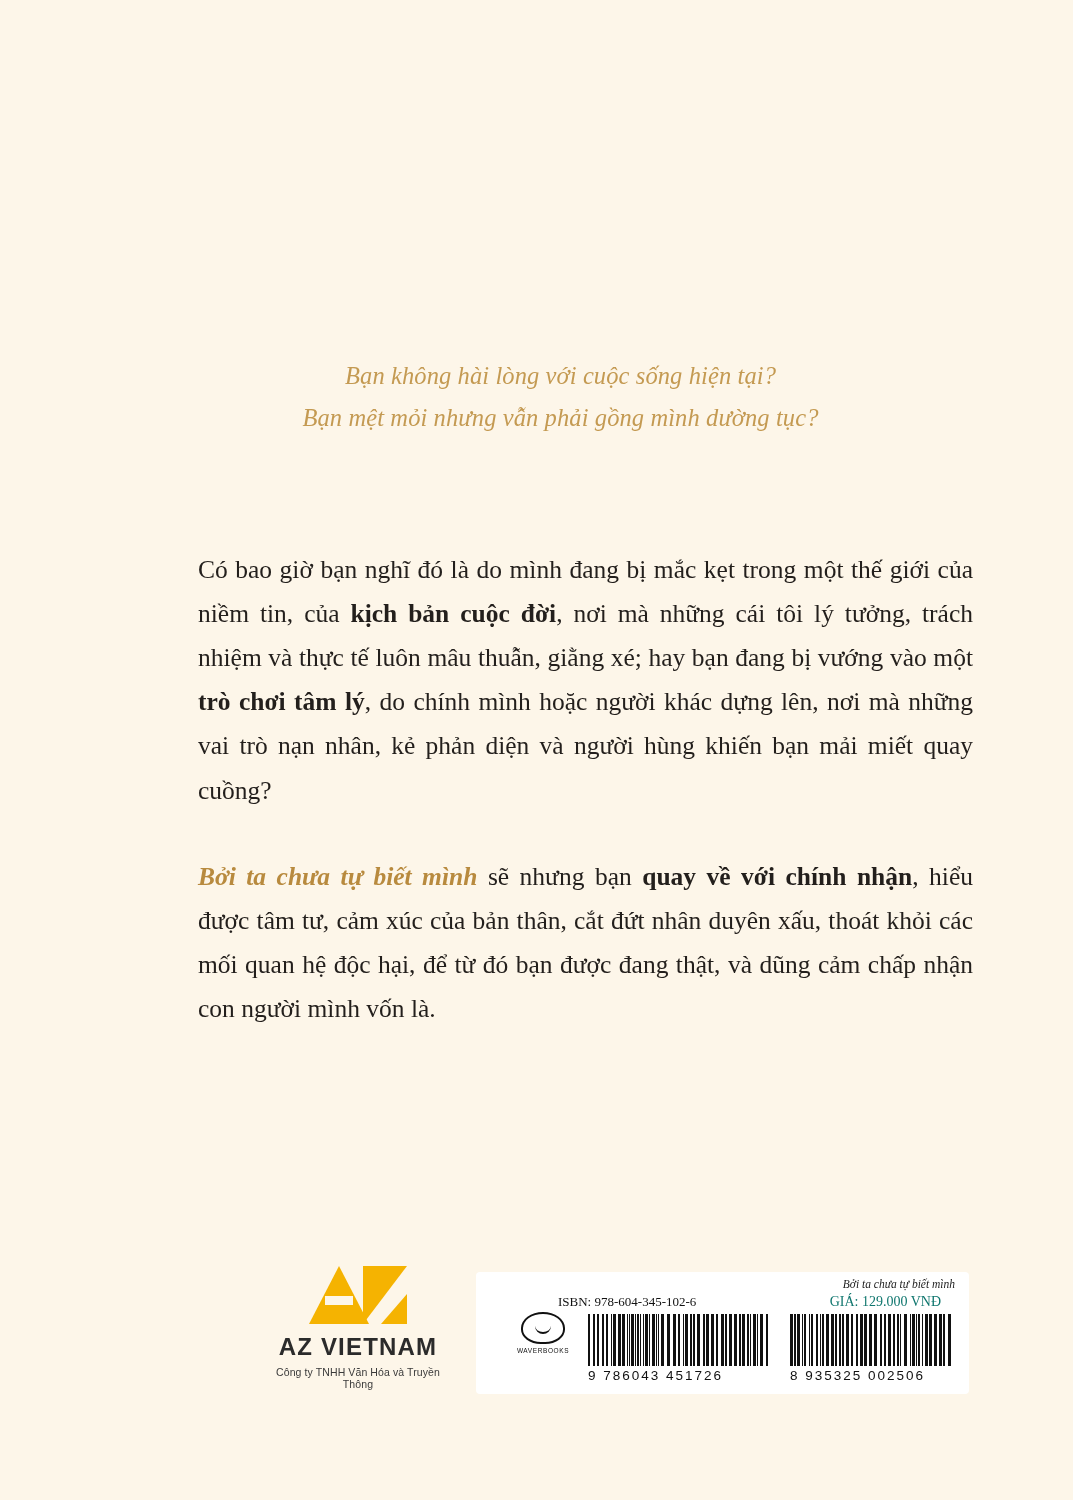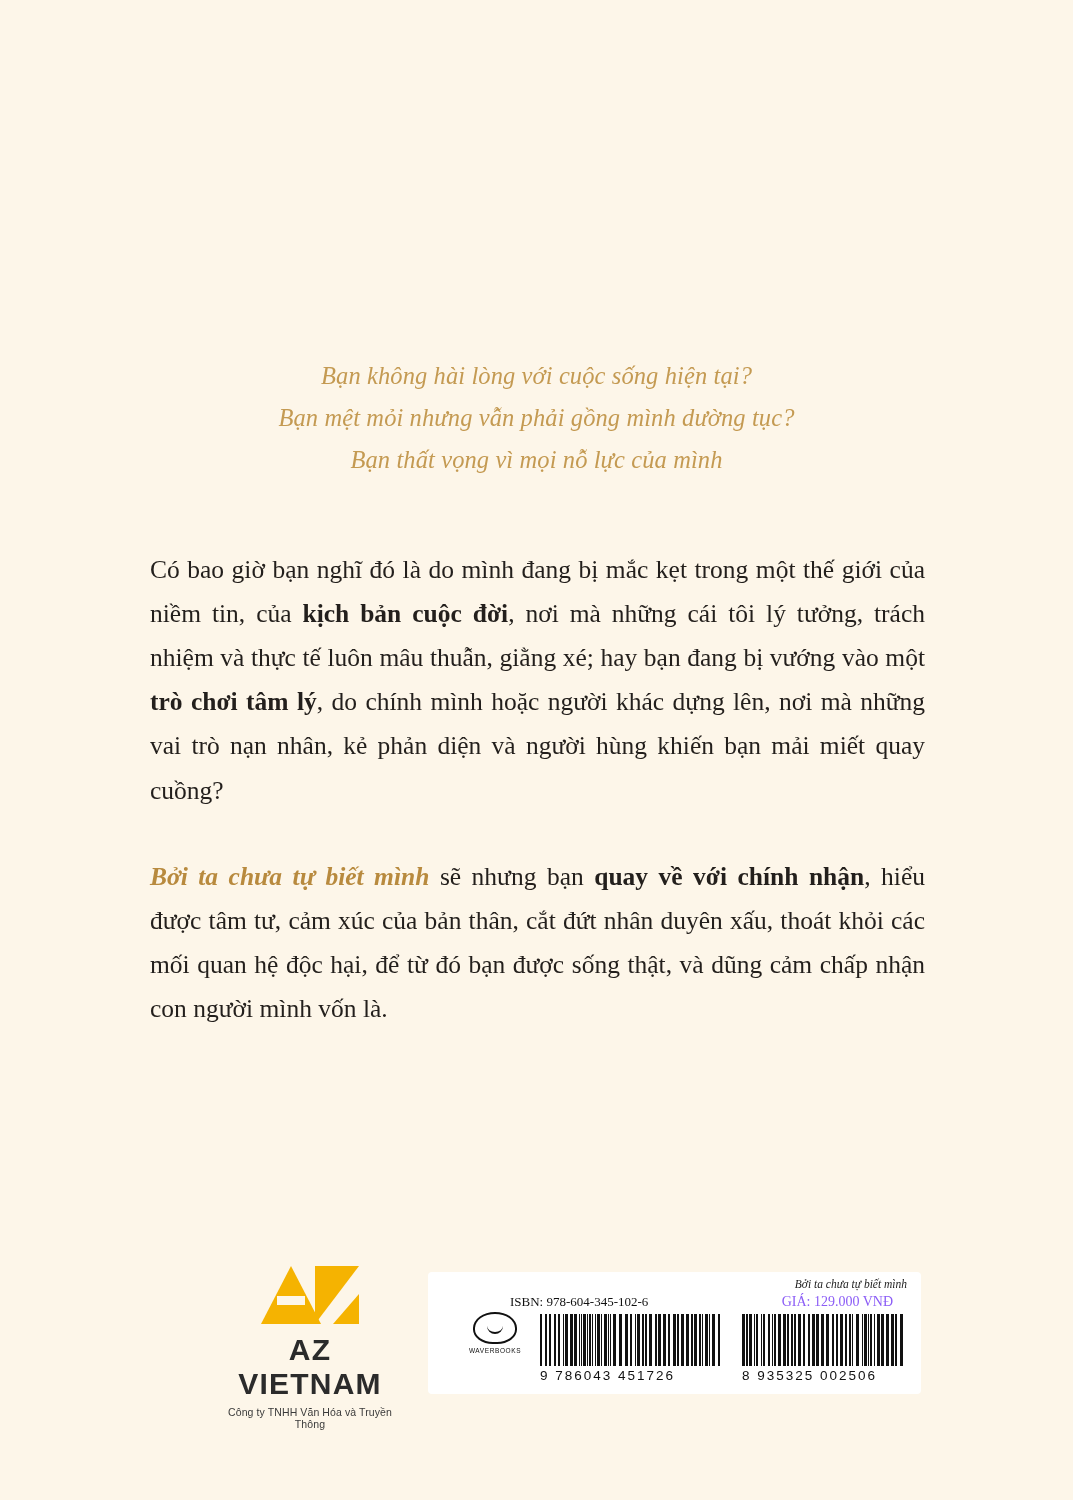--- a/index.html
+++ b/index.html
@@ -11,20 +11,21 @@
     height: 1500px;
     background: #fdf6e9;
     font-family: "Liberation Serif", serif;
     overflow: hidden;
     position: relative;
   }
   .page {
     position: absolute;
     inset: 0;
     background: #fdf6e9;
+    margin-left: 48px;
   }
 
   
   .intro {
     position: absolute;
     left: 0;
     right: 0;
     top: 355px;
     text-align: center;
     color: #c49a52;
@@ -114,21 +115,21 @@
     content: "";
     position: absolute;
     right: 0; bottom: 0;
     width: 0; height: 0;
     border-bottom: 30px solid #f5b301;
     border-left: 26px solid transparent;
   }
   .pub-name {
     font-family: "Liberation Sans", sans-serif;
     font-weight: bold;
-    font-size: 30px;
+    font-size: 24px;
     letter-spacing: 1.2px;
     color: #2b2b2b;
     margin-top: 9px;
   }
   .pub-sub {
     font-family: "Liberation Sans", sans-serif;
     font-size: 10.5px;
     color: #3a3a3a;
     margin-top: 5px;
     letter-spacing: 0.1px;
@@ -160,21 +161,21 @@
     font-size: 13px;
     color: #111;
     font-family: "Liberation Serif", serif;
     white-space: nowrap;
   }
   .bp-price {
     position: absolute;
     right: 28px;
     top: 22px;
     font-size: 14px;
-    color: #8b5cf6;
+    color: #0f766e;
     white-space: nowrap;
   }
 
   
   .wb-mark {
     position: absolute;
     left: 38px;
     top: 40px;
     width: 58px;
     text-align: center;
@@ -237,27 +238,26 @@
   }
 </style>
 </head>
 <body>
 
 <div class="page">
 
   <div class="intro">
     <div>Bạn không hài lòng với cuộc sống hiện tại?</div>
     <div>Bạn mệt mỏi nhưng vẫn phải gồng mình dường tục?</div>
-    <div>Bạn thất vọng vì mọi nỗ lực của mình</div>
   </div>
 
   <div class="body-wrap">
     <p class="para"><span>Có bao giờ bạn nghĩ đó là do mình đang bị mắc kẹt trong một thế giới của niềm tin, của </span><span class="b">kịch bản cuộc đời</span><span>, nơi mà những cái tôi lý tưởng, trách nhiệm và thực tế luôn mâu thuẫn, giằng xé; hay bạn đang bị vướng vào một </span><span class="b">trò chơi tâm lý</span><span>, do chính mình hoặc người khác dựng lên, nơi mà những vai trò nạn nhân, kẻ phản diện và người hùng khiến bạn mải miết quay cuồng?</span></p>
 
-    <p class="para second"><span class="gold-italic">Bởi ta chưa tự biết mình</span><span> sẽ nhưng bạn </span><span class="b">quay về với chính nhận</span><span>, hiểu được tâm tư, cảm xúc của bản thân, cắt đứt nhân duyên xấu, thoát khỏi các mối quan hệ độc hại, để từ đó bạn được sống thật, và dũng cảm chấp nhận con người mình vốn là.</span></p>
+    <p class="para second"><span class="gold-italic">Bởi ta chưa tự biết mình</span><span> sẽ nhưng bạn </span><span class="b">quay về với chính nhận</span><span>, hiểu được tâm tư, cảm xúc của bản thân, cắt đứt nhân duyên xấu, thoát khỏi các mối quan hệ độc hại, để từ đó bạn được đang thật, và dũng cảm chấp nhận con người mình vốn là.</span></p>
   </div>
 
   <div class="publisher">
     <div class="logo-mark">
       <span class="logo-a"></span>
       <span class="logo-z"></span>
     </div>
     <div class="pub-name">AZ VIETNAM</div>
     <div class="pub-sub">Công ty TNHH Văn Hóa và Truyền Thông</div>
   </div>

